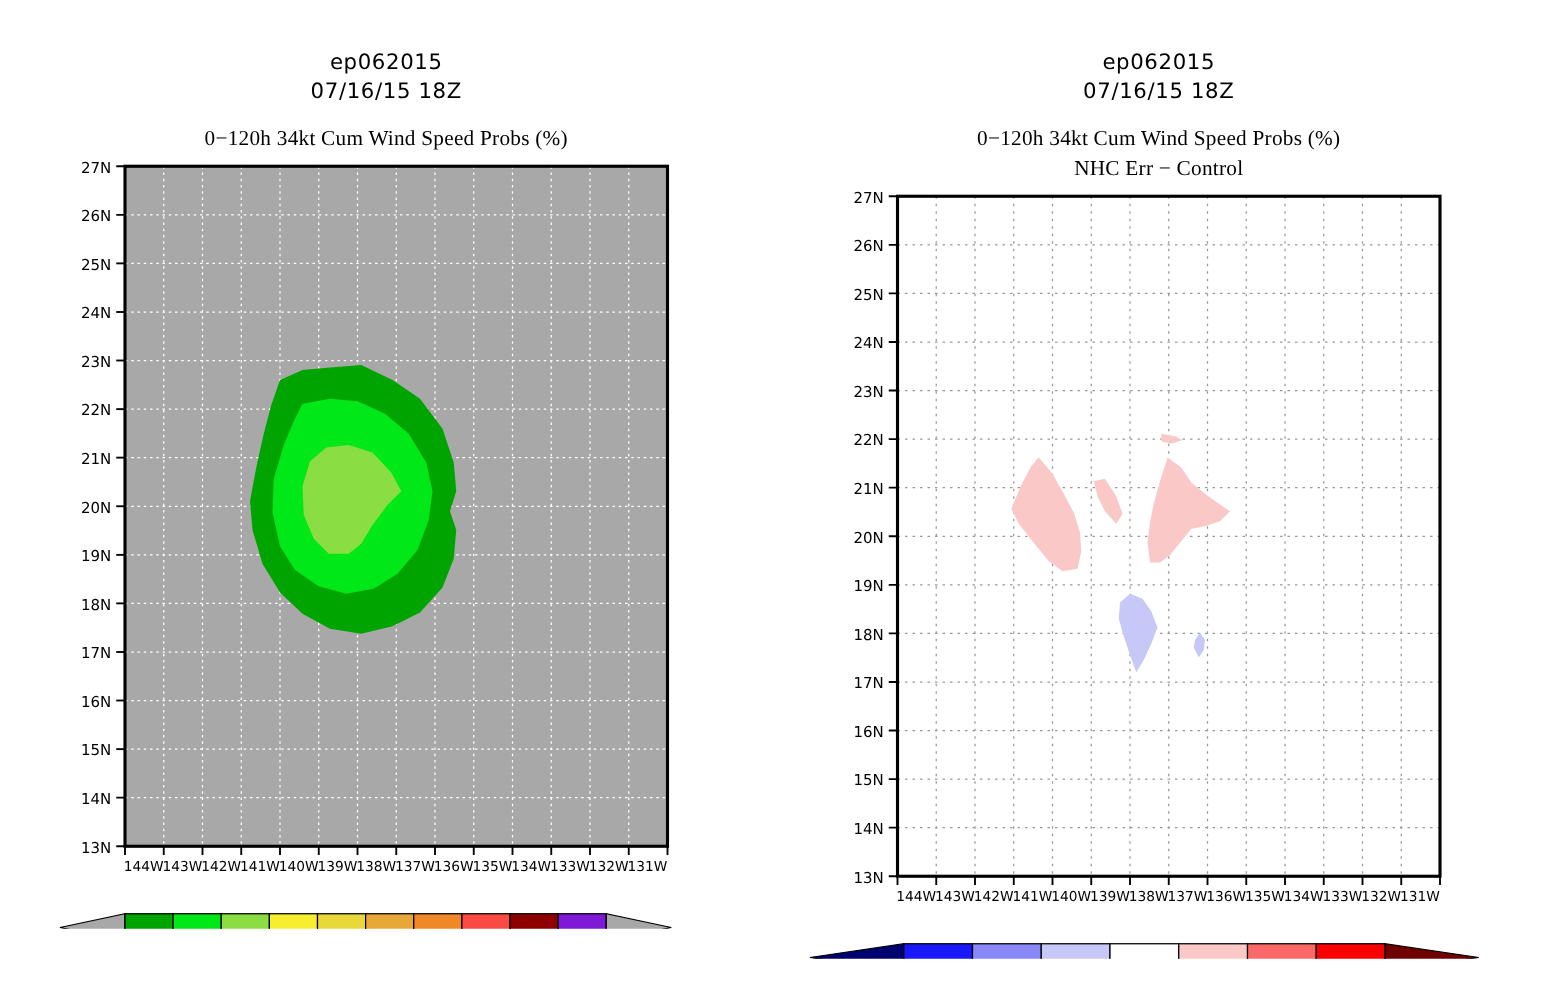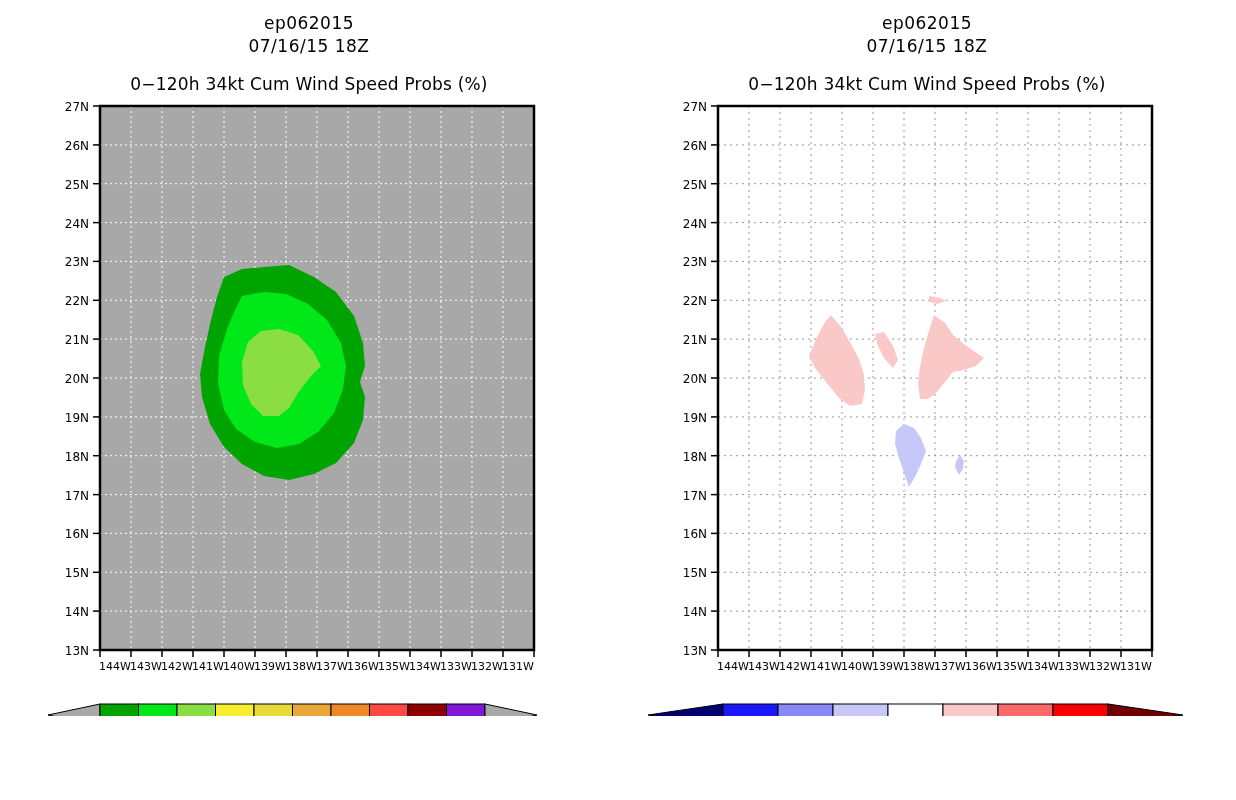--- a/index.html
+++ b/index.html
@@ -11,38 +11,40 @@
     width: 1236px;
     height: 800px;
     font-family: "DejaVu Sans", sans-serif;
     overflow: hidden;
     position: relative;
   }
   .panels {
     display: flex;
     flex-direction: row;
     width: 1236px;
+    margin-top: 27px;
   }
   .panel {
     width: 618px;
     position: relative;
   }
   .titles {
     text-align: center;
     padding-top: 12px;
   }
   .title-line {
     font-size: 17px;
     letter-spacing: 0.5px;
     color: #000;
     line-height: 23px;
     font-family: "DejaVu Sans", sans-serif;
   }
   .subtitle-block {
     margin-top: 14px;
+    font-family: Liberation Serif, serif;
   }
   .subtitle-line {
     font-size: 17px;
     letter-spacing: 0.2px;
     color: #000;
     line-height: 24px;
   }
   .plot-wrap {
     position: relative;
     width: 618px;
@@ -210,20 +212,21 @@
       </svg>
     </div>
   </div>
 
   <div class="panel">
     <div class="titles">
       <div class="title-line">ep062015</div>
       <div class="title-line">07/16/15  18Z</div>
       <div class="subtitle-block">
         <div class="subtitle-line">0−120h 34kt Cum Wind Speed Probs (%)</div>
+        <div class="subtitle-line">NHC Err − Control</div>
       </div>
     </div>
     <div class="plot-wrap">
       <svg width="618" height="620" viewBox="0 0 618 620">
         <rect x="100" y="10" width="434" height="544" fill="#ffffff"></rect>
         <g stroke="#999999" stroke-width="1" stroke-dasharray="2,4">
           <line x1="131" y1="10" x2="131" y2="554"></line>
           <line x1="162" y1="10" x2="162" y2="554"></line>
           <line x1="193" y1="10" x2="193" y2="554"></line>
           <line x1="224" y1="10" x2="224" y2="554"></line>

